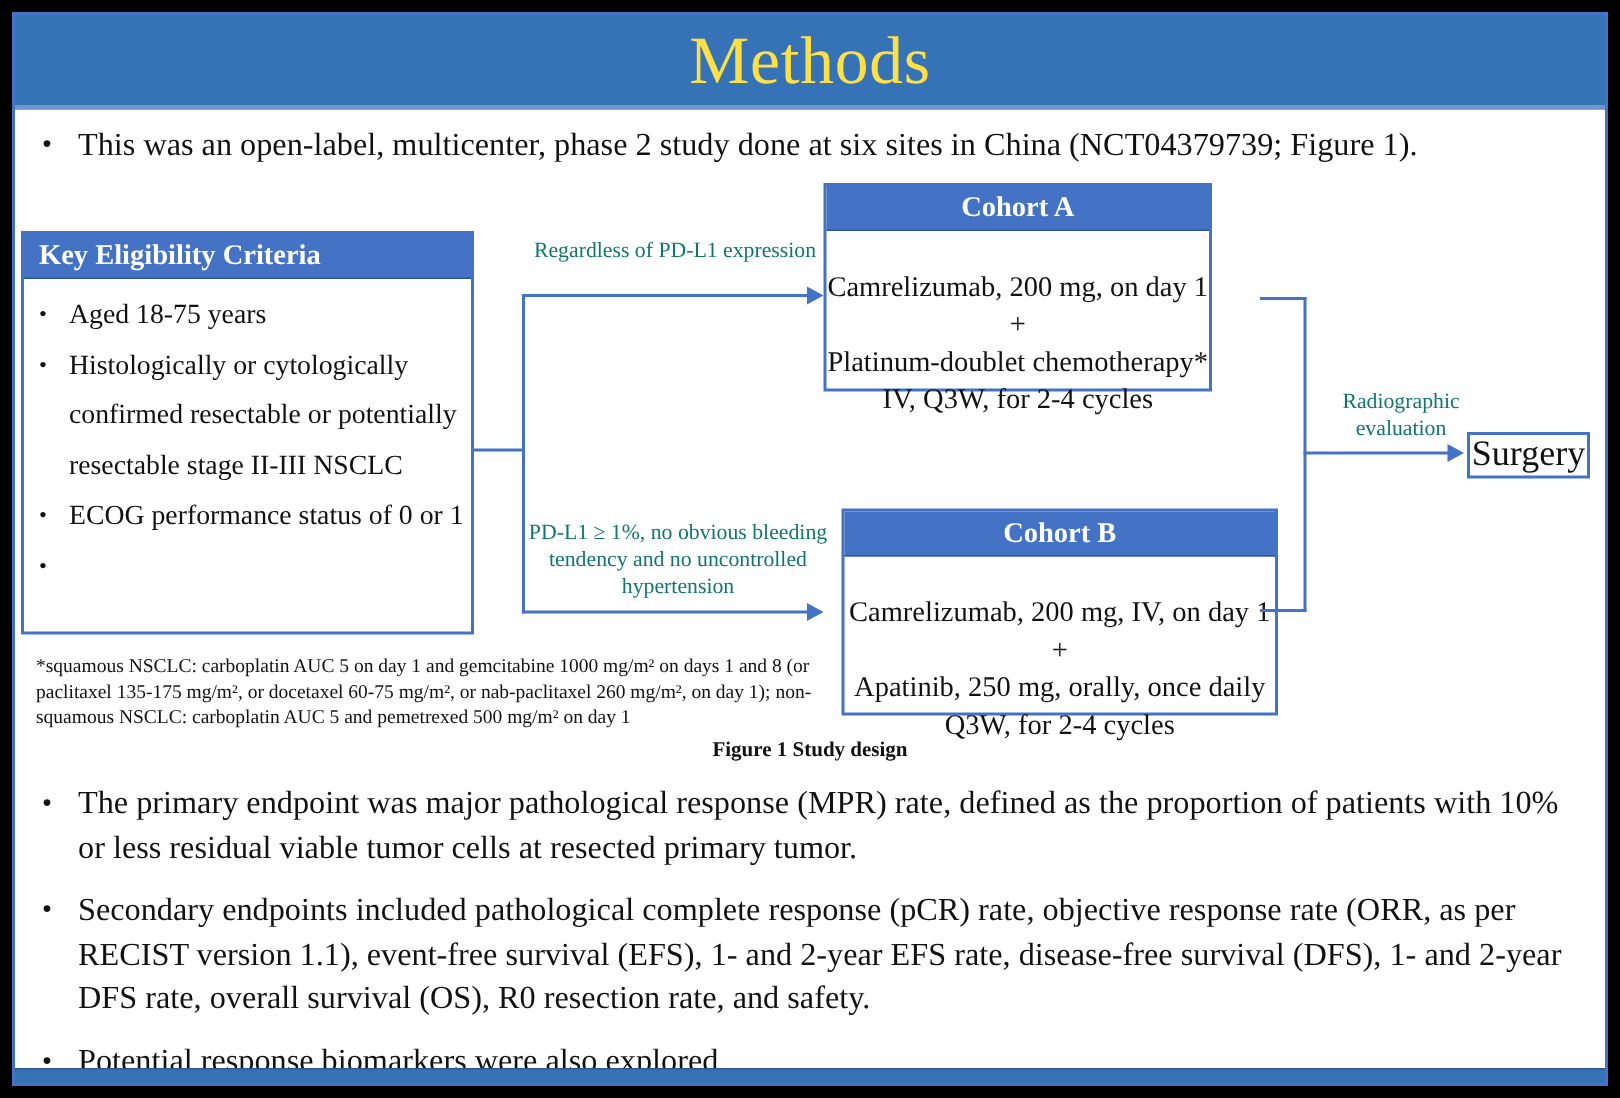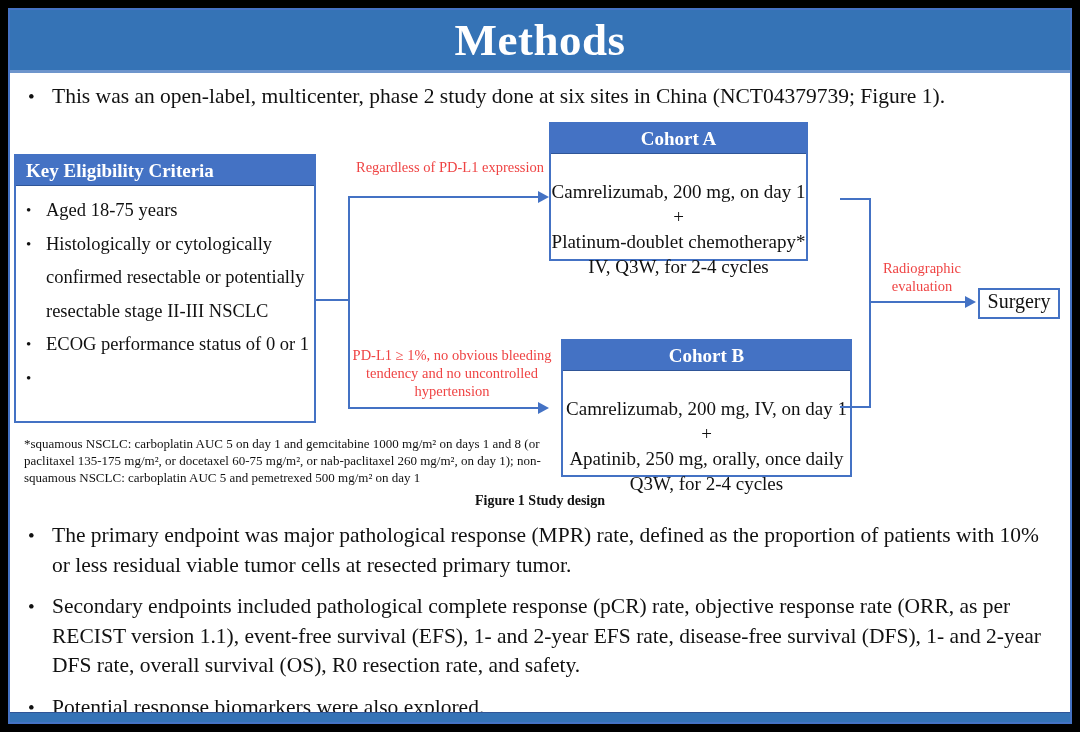--- a/index.html
+++ b/index.html
@@ -2,42 +2,42 @@
 <html><head>
 <meta charset="utf-8">
 <style>
   html,body{margin:0;padding:0;background:#000;}
   .slide{position:relative;width:1080px;height:732px;background:#000;border-radius:10px;overflow:hidden;
          font-family:"Liberation Serif", serif;color:#111;}
   .inner{position:absolute;left:8px;top:8px;right:8px;bottom:8px;background:#fff;
          border:2px solid #4472C4;}
   .titlebar{position:absolute;left:0;top:0;right:0;height:60px;background:#3573B6;
             border-bottom:3px solid #6E95CC;display:flex;align-items:center;justify-content:center;}
-  .titlebar span{color:#ffffff;font-size:45px;font-weight:bold;letter-spacing:.5px;}
+  .titlebar span{color:#fde047;font-size:45px;font-weight:normal;letter-spacing:.5px;}
   .bullet-line{position:absolute;padding-left:26px;font-size:21.5px;line-height:29.5px;}
   .bullet-line .marker{position:absolute;left:2px;top:0;font-size:19px;}
   
   .fbox{position:absolute;border:2px solid #4472C4;background:#fff;box-sizing:border-box;}
   .fbox-header{background:#4472C4;color:#fff;font-weight:bold;font-size:19px;
                height:29px;line-height:29px;text-align:center;border-bottom:1px solid #2F5597;}
   .fbox-header.left{text-align:left;padding-left:10px;}
   .elig-list{margin:0;padding:8px 2px 0 0;list-style:none;}
   .elig-list li{position:relative;padding-left:30px;font-size:18.5px;line-height:33.5px;}
   .elig-list li .marker{position:absolute;left:10px;top:0;font-size:15px;}
   .cohort-body{display:flex;flex-direction:column;justify-content:space-evenly;
                height:104px;text-align:center;margin-top:23px;}
   .cohort-body div{font-size:19px;line-height:21px;white-space:nowrap;}
   .line{position:absolute;background:#4472C4;}
   .arrow-right{position:absolute;width:0;height:0;border-top:6px solid transparent;
                border-bottom:6px solid transparent;border-left:11px solid #4472C4;}
-  .flabel{position:absolute;text-align:center;font-size:14.5px;line-height:18px;color:#ef4444;}
+  .flabel{position:absolute;text-align:center;font-size:14.5px;line-height:18px;color:#0f766e;}
   .footnote{position:absolute;left:14px;top:425px;width:537px;font-size:13px;line-height:17px;}
   .caption{position:absolute;left:0;top:483px;width:100%;text-align:center;
            font-size:14px;font-weight:bold;}
-  .surgery{display:flex;align-items:flex-start;justify-content:center;font-size:20px;}
+  .surgery{display:flex;align-items:flex-end;justify-content:center;font-size:24px;}
   .bottombar{position:absolute;left:0;right:0;bottom:0;height:9px;background:#3573B6;
              border-top:1px solid #2F5597;}
 </style>
 </head>
 <body>
 
 <div class="slide">
   <div class="inner">
 
     <div class="titlebar">
@@ -89,21 +89,21 @@
           <div>Apatinib, 250 mg, orally, once daily</div>
           <div>Q3W, for 2-4 cycles</div>
         </div>
       </div>
 
       <div class="line" style="left:830px;top:188px;width:31px;height:2px;"></div>
       <div class="line" style="left:830px;top:396px;width:31px;height:2px;"></div>
       <div class="line" style="left:859px;top:188px;width:2px;height:210px;"></div>
       <div class="line" style="left:859px;top:291px;width:97px;height:2px;"></div>
       <div class="arrow-right" style="left:955px;top:286px;"></div>
-      <div class="flabel" style="left:862px;top:249px;width:100px;">Radiographic evaluation</div>
+      <div class="flabel" style="left:862px;top:249px;width:100px;padding-left:12px;">Radiographic evaluation</div>
 
       <div class="fbox surgery" style="left:968px;top:278px;width:82px;height:31px;">
         <span>Surgery</span>
       </div>
 
       <div class="footnote">*squamous NSCLC: carboplatin AUC 5 on day 1 and gemcitabine 1000 mg/m² on days 1 and 8 (or paclitaxel 135-175 mg/m², or docetaxel 60-75 mg/m², or nab-paclitaxel 260 mg/m², on day 1); non-squamous NSCLC: carboplatin AUC 5 and pemetrexed 500 mg/m² on day 1</div>
       <div class="caption">Figure 1 Study design</div>
     </div>
 
     <div class="bullet-line" style="left:16px;top:511px;right:16px;">

